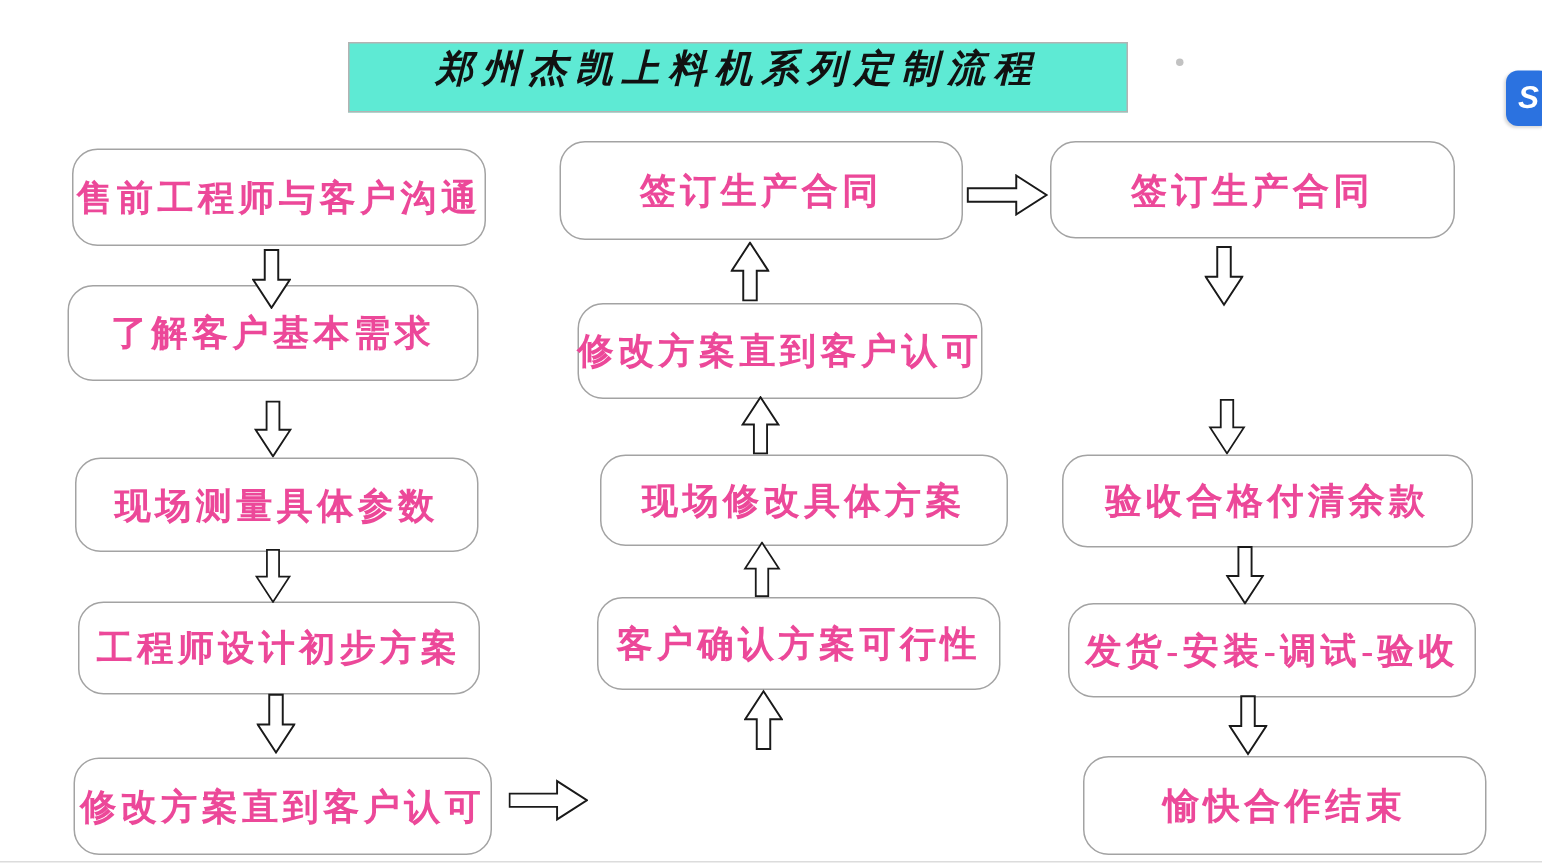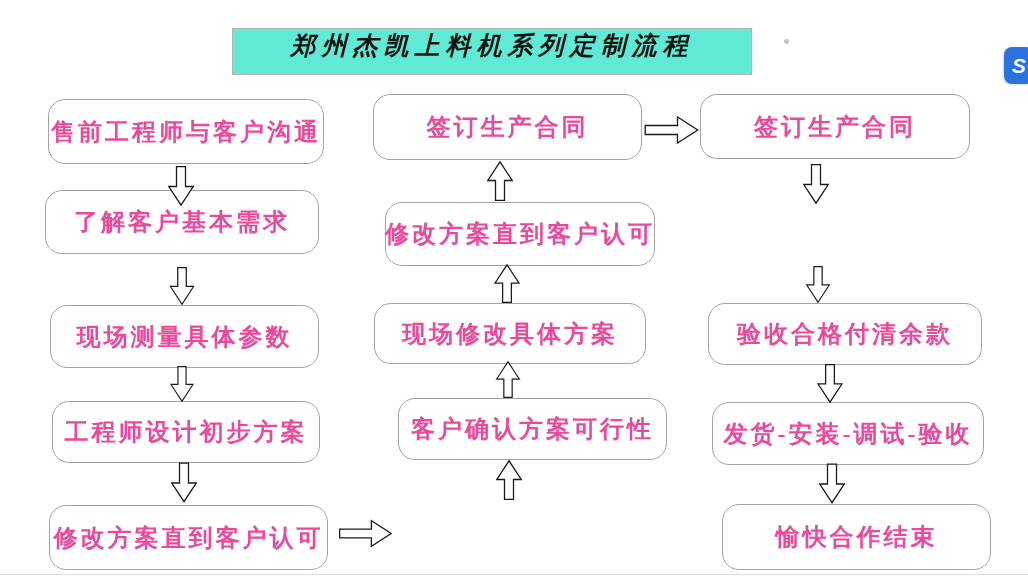--- a/index.html
+++ b/index.html
@@ -46,21 +46,21 @@
   <div class="dot"></div>
 
   <div class="node" style="left:48px;top:99px;width:274px;height:63px">售前工程师与客户沟通</div>
   <div class="node" style="left:45px;top:190px;width:272px;height:62px">了解客户基本需求</div>
   <div class="node" style="left:50px;top:305px;width:267px;height:61px">现场测量具体参数</div>
   <div class="node" style="left:52px;top:401px;width:266px;height:60px">工程师设计初步方案</div>
   <div class="node" style="left:49px;top:505px;width:277px;height:63px">修改方案直到客户认可</div>
 
   <div class="node" style="left:373px;top:94px;width:267px;height:64px">签订生产合同</div>
   <div class="node" style="left:385px;top:202px;width:268px;height:62px">修改方案直到客户认可</div>
-  <div class="node" style="left:374px;top:303px;width:270px;height:59px">现场修改具体方案</div>
+  <div class="node" style="left:400px;top:303px;width:270px;height:59px">现场修改具体方案</div>
   <div class="node" style="left:398px;top:398px;width:267px;height:60px">客户确认方案可行性</div>
 
   <div class="node" style="left:700px;top:94px;width:268px;height:63px">签订生产合同</div>
   <div class="node" style="left:708px;top:303px;width:272px;height:60px">验收合格付清余款</div>
   <div class="node" style="left:712px;top:402px;width:270px;height:61px">发货-安装-调试-验收</div>
   <div class="node" style="left:722px;top:504px;width:267px;height:64px">愉快合作结束</div>
 
   <svg class="arrow" style="left:168px;top:166px" width="26" height="40" viewBox="0 0 26 40">
       <path d="M8.5 0.7 H17.5 V20.5 H25.2 L13 39.2 L0.8 20.5 H8.5 Z"></path>
     </svg>

